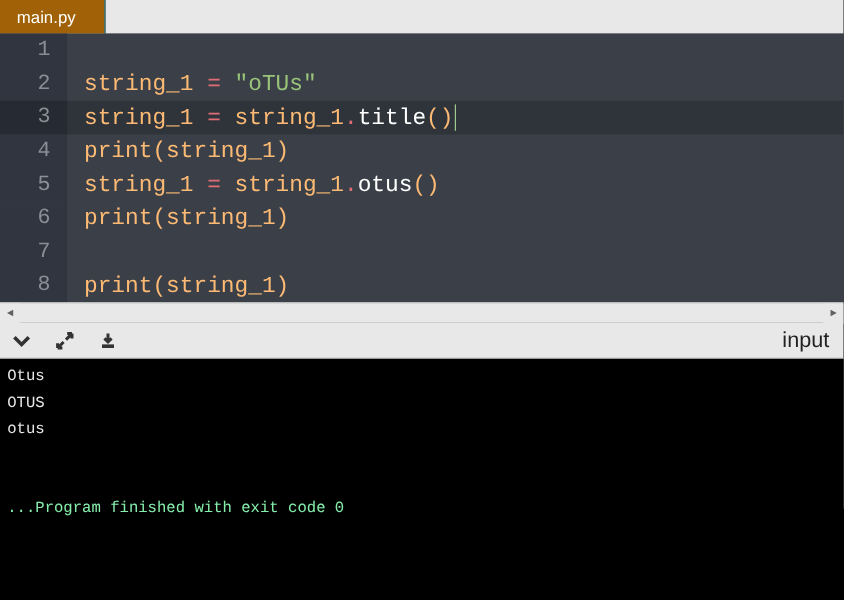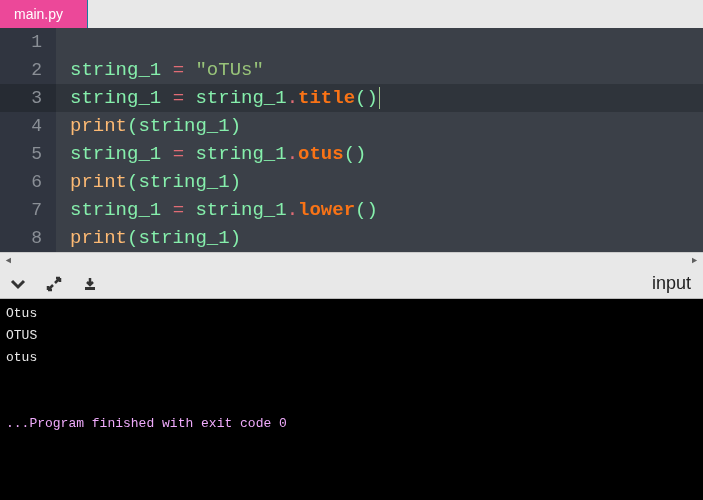--- a/index.html
+++ b/index.html
@@ -12,21 +12,21 @@
     display: flex;
     flex-direction: column;
   }
   .tab-bar {
     background: #e8e8e8;
     height: 28px;
     display: flex;
     align-items: stretch;
   }
   .tab {
-    background: #ec4899;
+    background: #a16207;
     color: #fff;
     font-family: Arial, sans-serif;
     font-size: 14px;
     padding: 5px 24px 5px 14px;
     display: flex;
     align-items: center;
     border-right: 1px solid #1a7aa0;
   }
   .editor {
     display: flex;
@@ -51,25 +51,25 @@
     font-size: 18px;
     line-height: 28px;
   }
   .line.current .gutter { background: #262b33; }
   .code {
     padding-left: 14px;
     color: #e8e8e8;
     white-space: pre;
     position: relative;
   }
-  .tok-id { color: #86efac; }
+  .tok-id { color: #fdba74; }
   .tok-op { color: #e06c75; }
   .tok-str { color: #98c379; }
   .tok-fn { color: #fdba74; }
-  .tok-call { color: #f97316; font-weight: bold; }
+  .tok-call { color: #ffffff; }
   .cursor {
     display: inline-block;
     width: 1px;
     height: 22px;
     background: #9fc98c;
     vertical-align: middle;
     margin-left: 1px;
   }
   .scrollbar-h {
     height: 17px;
@@ -120,21 +120,21 @@
   .console {
     flex: 1;
     background: #000;
     color: #e8e8e8;
     font-size: 13px;
     padding: 4px 6px;
     line-height: 22px;
     font-family: "Consolas", "Courier New", monospace;
     white-space: pre;
   }
-  .console .exit { color: #f0abfc; }
+  .console .exit { color: #86efac; }
 </style>
 </head>
 <body>
 
 <div class="tab-bar">
   <div class="tab">
     <span>main.py</span>
   </div>
 </div>
 
@@ -158,21 +158,20 @@
     <div class="line">
       <div class="gutter">5</div>
       <div class="code"><span class="tok-id">string_1 </span><span class="tok-op">=</span><span class="tok-id"> string_1</span><span class="tok-op">.</span><span class="tok-call">otus</span><span class="tok-id">()</span></div>
     </div>
     <div class="line">
       <div class="gutter">6</div>
       <div class="code"><span class="tok-fn">print</span><span class="tok-id">(string_1)</span></div>
     </div>
     <div class="line">
       <div class="gutter">7</div>
-      <div class="code"><span class="tok-id">string_1 </span><span class="tok-op">=</span><span class="tok-id"> string_1</span><span class="tok-op">.</span><span class="tok-call">lower</span><span class="tok-id">()</span></div>
     </div>
     <div class="line">
       <div class="gutter">8</div>
       <div class="code"><span class="tok-fn">print</span><span class="tok-id">(string_1)</span></div>
     </div>
   </div>
 
 <div class="scrollbar-h">
   <div class="scroll-arrow">◄</div>
   <div class="scroll-track"></div>

